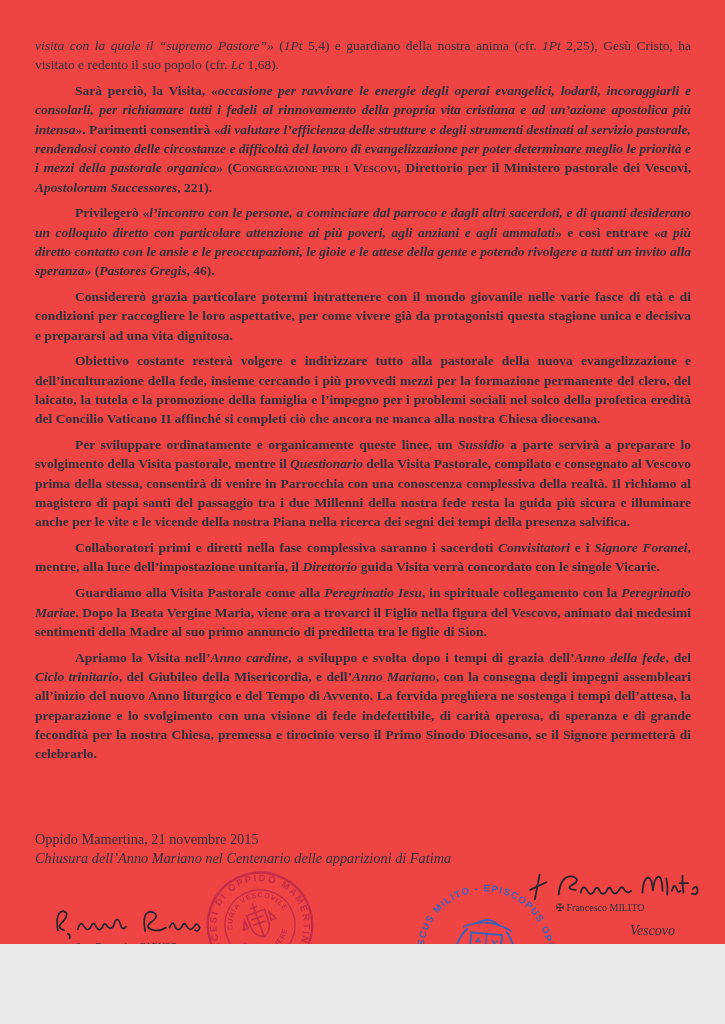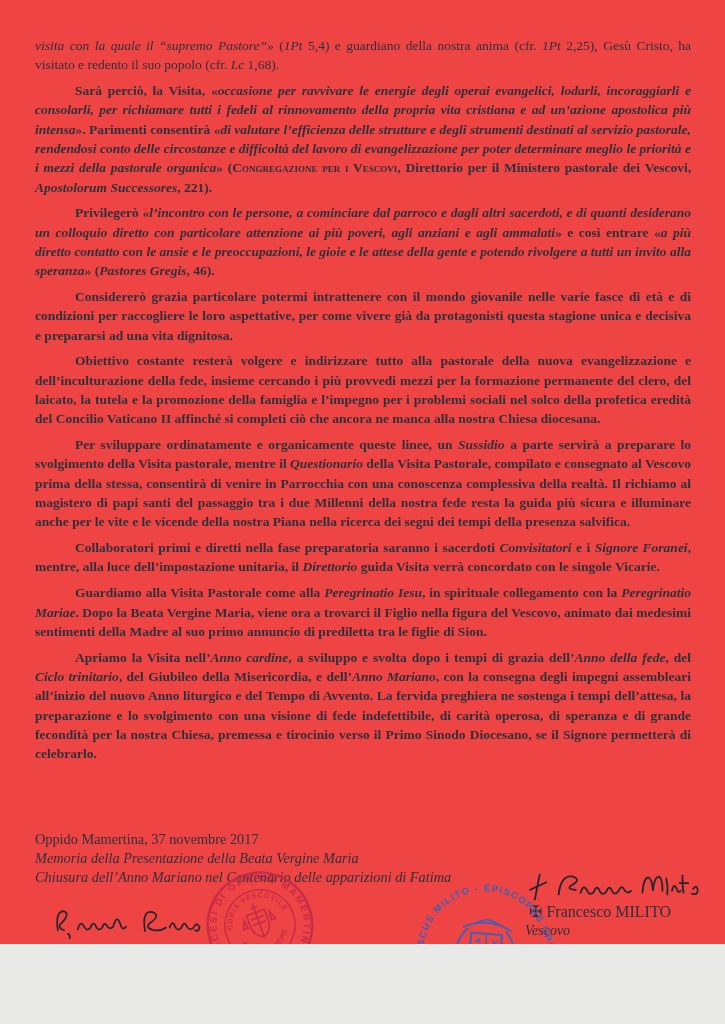--- a/index.html
+++ b/index.html
@@ -11,54 +11,53 @@
   .body-text{
     position:absolute;left:35px;top:36px;width:656px;
     font-size:13.5px;line-height:19.3px;text-align:justify;
   }
   p.para{margin:0 0 6.5px 0;}
   p.para.indent{text-indent:40px;font-weight:bold;}
   .it{font-style:italic;}
   .sc{font-variant:small-caps;}
   .dateline{position:absolute;left:35px;top:830px;font-size:14.3px;line-height:19px;}
   .dateline .italic-line{font-style:italic;}
-  .sig-name{position:absolute;font-size:16px;white-space:nowrap;}
+  .sig-name{position:absolute;font-size:10px;white-space:nowrap;}
   .sig-title{position:absolute;font-size:14px;font-style:italic;white-space:nowrap;}
   .left-name{left:38px;top:941px;width:176px;text-align:center;font-style:italic;}
   .left-title{left:38px;top:961px;width:176px;text-align:left;}
   .right-name{left:525px;top:902px;width:150px;text-align:center;}
-  .right-title{left:525px;top:923px;width:150px;text-align:left;}
+  .right-title{left:525px;top:923px;width:150px;text-align:right;}
   .page-number{position:absolute;left:332px;top:979px;width:60px;text-align:center;font-size:14.5px;}
   .stamp{position:absolute;opacity:.9;}
   .stamp-red{left:203px;top:868px;width:114px;height:114px;transform:rotate(-20deg);}
   .stamp-blue{left:408px;top:876px;width:154px;height:154px;transform:rotate(5deg);}
   .handwriting{position:absolute;}
   .hand-left{left:44px;top:903px;width:164px;height:40px;}
   .hand-right{left:516px;top:867px;width:192px;height:40px;}
 </style>
 </head>
 <body>
 
 <div class="page">
 
   <div class="body-text">
       <p class="para"><span class="it">visita con la quale il “supremo Pastore”»</span><span> (</span><span class="it">1Pt</span><span> 5,4) e guardiano della nostra anima (cfr. </span><span class="it">1Pt</span><span> 2,25), Gesù Cristo, ha visitato e redento il suo popolo (cfr. </span><span class="it">Lc</span><span> 1,68).</span></p>
       <p class="para indent"><span>Sarà perciò, la Visita, «</span><span class="it">occasione per ravvivare le energie degli operai evangelici, lodarli, incoraggiarli e consolarli, per richiamare tutti i fedeli al rinnovamento della propria vita cristiana e ad un’azione apostolica più intensa</span><span>». Parimenti consentirà «</span><span class="it">di valutare l’efficienza delle strutture e degli strumenti destinati al servizio pastorale, rendendosi conto delle circostanze e difficoltà del lavoro di evangelizzazione per poter determinare meglio le priorità e i mezzi della pastorale organica</span><span>» (</span><span class="sc">Congregazione per i Vescovi</span><span>, Direttorio per il Ministero pastorale dei Vescovi, </span><span class="it">Apostolorum Successores</span><span>, 221).</span></p>
       <p class="para indent"><span>Privilegerò «</span><span class="it">l’incontro con le persone, a cominciare dal parroco e dagli altri sacerdoti, e di quanti desiderano un colloquio diretto con particolare attenzione ai più poveri, agli anziani e agli ammalati</span><span>» e così entrare «</span><span class="it">a più diretto contatto con le ansie e le preoccupazioni, le gioie e le attese della gente e potendo rivolgere a tutti un invito alla speranza</span><span>» (</span><span class="it">Pastores Gregis</span><span>, 46).</span></p>
       <p class="para indent"><span>Considererò grazia particolare potermi intrattenere con il mondo giovanile nelle varie fasce di età e di condizioni per raccogliere le loro aspettative, per come vivere già da protagonisti questa stagione unica e decisiva e prepararsi ad una vita dignitosa.</span></p>
       <p class="para indent"><span>Obiettivo costante resterà volgere e indirizzare tutto alla pastorale della nuova evangelizzazione e dell’inculturazione della fede, insieme cercando i più provvedi mezzi per la formazione permanente del clero, del laicato, la tutela e la promozione della famiglia e l’impegno per i problemi sociali nel solco della profetica eredità del Concilio Vaticano II affinché si completi ciò che ancora ne manca alla nostra Chiesa diocesana.</span></p>
       <p class="para indent"><span>Per sviluppare ordinatamente e organicamente queste linee, un </span><span class="it">Sussidio</span><span> a parte servirà a preparare lo svolgimento della Visita pastorale, mentre il </span><span class="it">Questionario</span><span> della Visita Pastorale, compilato e consegnato al Vescovo prima della stessa, consentirà di venire in Parrocchia con una conoscenza complessiva della realtà. Il richiamo al magistero di papi santi del passaggio tra i due Millenni della nostra fede resta la guida più sicura e illuminare anche per le vite e le vicende della nostra Piana nella ricerca dei segni dei tempi della presenza salvifica.</span></p>
-      <p class="para indent"><span>Collaboratori primi e diretti nella fase preparatoria saranno i sacerdoti </span><span class="it">Convisitatori</span><span> e i </span><span class="it">Signore Foranei</span><span>, mentre, alla luce dell’impostazione unitaria, il </span><span class="it">Direttorio</span><span> guida Visita verrà concordato con le singole Vicarie.</span></p>
+      <p class="para indent"><span>Collaboratori primi e diretti nella fase complessiva saranno i sacerdoti </span><span class="it">Convisitatori</span><span> e i </span><span class="it">Signore Foranei</span><span>, mentre, alla luce dell’impostazione unitaria, il </span><span class="it">Direttorio</span><span> guida Visita verrà concordato con le singole Vicarie.</span></p>
       <p class="para indent"><span>Guardiamo alla Visita Pastorale come alla </span><span class="it">Peregrinatio Iesu</span><span>, in spirituale collegamento con la </span><span class="it">Peregrinatio Mariae</span><span>. Dopo la Beata Vergine Maria, viene ora a trovarci il Figlio nella figura del Vescovo, animato dai medesimi sentimenti della Madre al suo primo annuncio di prediletta tra le figlie di Sion.</span></p>
       <p class="para indent"><span>Apriamo la Visita nell’</span><span class="it">Anno cardine</span><span>, a sviluppo e svolta dopo i tempi di grazia dell’</span><span class="it">Anno della fede</span><span>, del </span><span class="it">Ciclo trinitario</span><span>, del Giubileo della Misericordia, e dell’</span><span class="it">Anno Mariano</span><span>, con la consegna degli impegni assembleari all’inizio del nuovo Anno liturgico e del Tempo di Avvento. La fervida preghiera ne sostenga i tempi dell’attesa, la preparazione e lo svolgimento con una visione di fede indefettibile, di carità operosa, di speranza e di grande fecondità per la nostra Chiesa, premessa e tirocinio verso il Primo Sinodo Diocesano, se il Signore permetterà di celebrarlo.</span></p>
     </div>
 
   <div class="dateline">
-    <div>Oppido Mamertina, 37 novembre 2017</div>
-    <div class="italic-line">Memoria della Presentazione della Beata Vergine Maria</div>
+    <div>Oppido Mamertina, 21 novembre 2015</div>
     <div class="italic-line">Chiusura dell’Anno Mariano nel Centenario delle apparizioni di Fatima</div>
   </div>
 
   <svg class="handwriting hand-left" viewBox="0 0 170 44">
     <g fill="none" stroke="#26262e" stroke-width="1.9" stroke-linecap="round">
       <path d="M10 30 q-3 -20 6 -21 q8 2 -1 12 q-7 6 2 9"></path>
       <path d="M21 34 q3 1 2 5"></path>
       <path d="M32 29 q3 -11 7 -3 q3 6 7 1 q3 -8 6 -1 q3 6 7 1 q2 -7 5 -2 q3 5 7 1 q4 -15 8 -2 q2 7 6 2"></path>
       <path d="M106 31 q-4 -23 8 -21 q9 3 -1 11 q-9 6 3 9 q8 1 13 -3"></path>
       <path d="M133 27 q3 -9 6 -1 q3 6 7 1 q3 -8 6 -1 q4 6 8 0 q3 -6 6 1 q-1 5 -5 3"></path>

